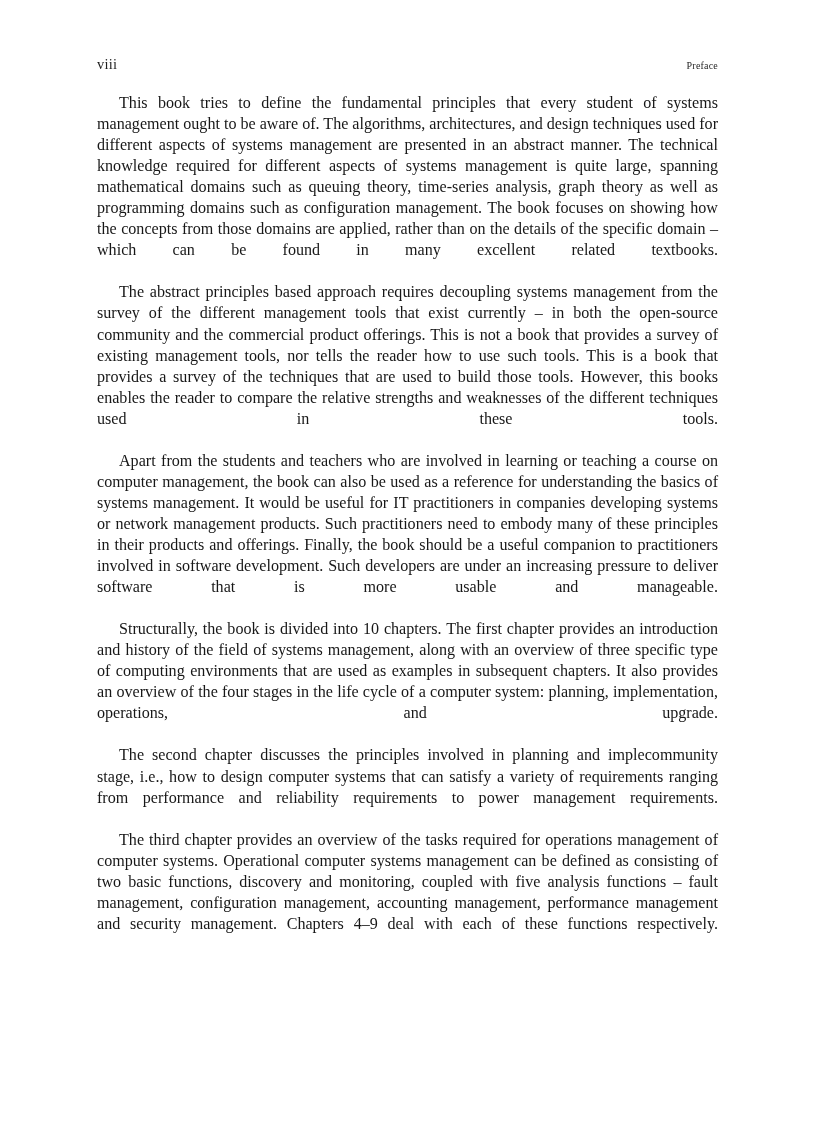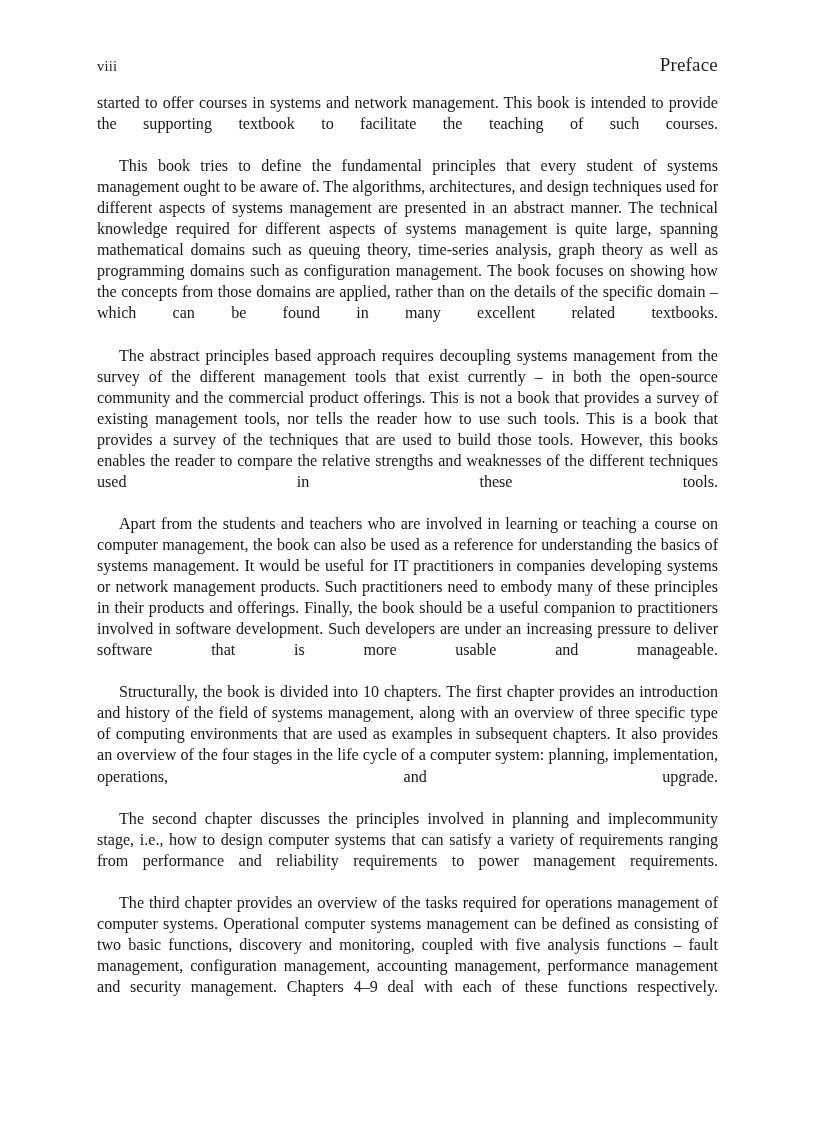--- a/index.html
+++ b/index.html
@@ -30,21 +30,21 @@
     align-items: baseline;
     font-size: 14.5px;
     line-height: 17px;
     letter-spacing: 0.2px;
     color: #1f1f1f;
   }
   .folio {
     font-variant: normal;
   }
   .head-title {
-    font-size: 19px;
+    font-size: 10px;
   }
   .text-block {
     position: absolute;
     top: 92px;
     left: 97px;
     width: 621px;
   }
   .text-block p {
     margin: 0;
     font-size: 16.1px;
@@ -70,21 +70,20 @@
 <body>
 
 <div class="page" style="width: 816px; height: 1123px; background: rgb(255, 255, 255); color: rgb(23, 23, 23);">
 
   <div class="running-head">
     <span class="folio">viii</span>
     <span class="head-title">Preface</span>
   </div>
 
   <div class="text-block">
-      <p>started to offer courses in systems and network management. This book is intended to provide the supporting textbook to facilitate the teaching of such courses.</p>
       <p class="indent">This book tries to define the fundamental principles that every student of systems management ought to be aware of. The algorithms, architectures, and design techniques used for different aspects of systems management are pre­sented in an abstract manner. The technical knowledge required for different aspects of systems management is quite large, spanning mathematical domains such as queuing theory, time-series analysis, graph theory as well as program­ming domains such as configuration management. The book focuses on show­ing how the concepts from those domains are applied, rather than on the details of the specific domain – which can be found in many excellent related textbooks.</p>
       <p class="indent">The abstract principles based approach requires decoupling systems manage­ment from the survey of the different management tools that exist currently – in both the open-source community and the commercial product offerings. This is not a book that provides a survey of existing management tools, nor tells the reader how to use such tools. This is a book that provides a survey of the techniques that are used to build those tools. However, this books enables the reader to compare the relative strengths and weaknesses of the different techni­ques used in these tools.</p>
       <p class="indent">Apart from the students and teachers who are involved in learning or teach­ing a course on computer management, the book can also be used as a reference for understanding the basics of systems management. It would be useful for IT practitioners in companies developing systems or network management pro­ducts. Such practitioners need to embody many of these principles in their products and offerings. Finally, the book should be a useful companion to practitioners involved in software development. Such developers are under an increasing pressure to deliver software that is more usable and manageable.</p>
       <p class="indent">Structurally, the book is divided into 10 chapters. The first chapter provides an introduction and history of the field of systems management, along with an overview of three specific type of computing environments that are used as examples in subsequent chapters. It also provides an overview of the four stages in the life cycle of a computer system: planning, implementation, operations, and upgrade.</p>
       <p class="indent">The second chapter discusses the principles involved in planning and imple­community stage, i.e., how to design computer systems that can satisfy a variety of requirements ranging from performance and reliability requirements to power management requirements.</p>
       <p class="indent">The third chapter provides an overview of the tasks required for operations management of computer systems. Operational computer systems management can be defined as consisting of two basic functions, discovery and monitoring, coupled with five analysis functions – fault management, configuration man­agement, accounting management, performance management and security management. Chapters 4–9 deal with each of these functions respectively.</p>
     </div>
 
 </div>
 

